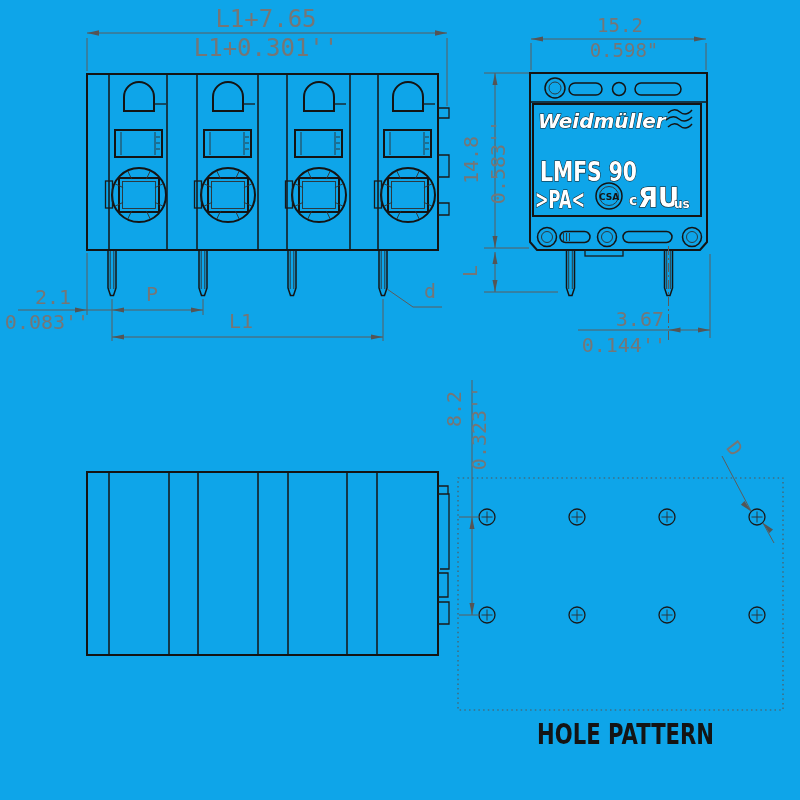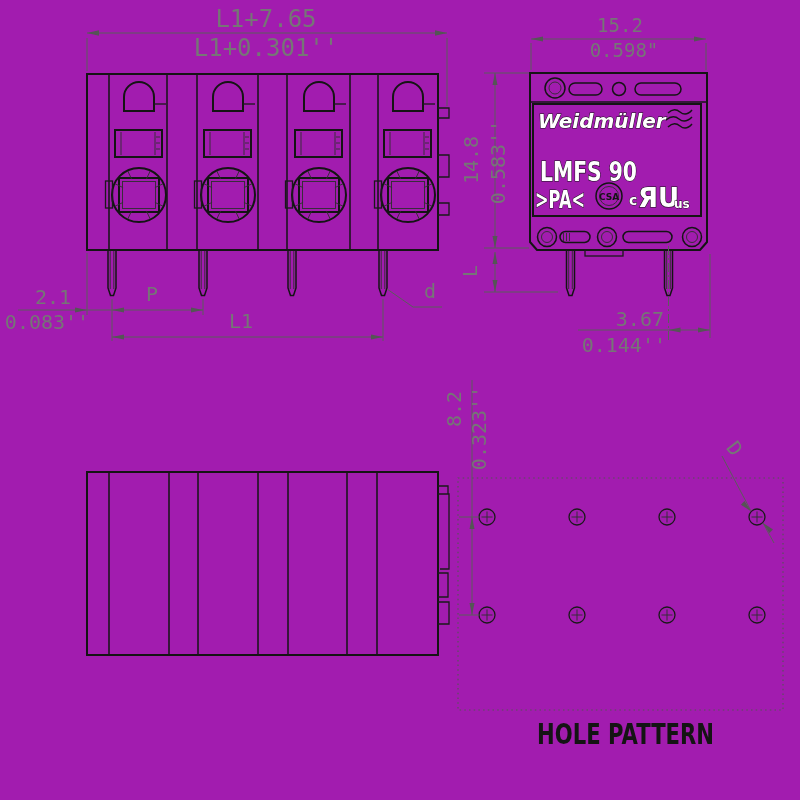--- a/index.html
+++ b/index.html
@@ -1,16 +1,16 @@
 <!DOCTYPE html>
 <html><head>
 <meta charset="utf-8">
 <style>
   html,body{margin:0;padding:0;background:#fff;}
-  #stage{width:800px;height:800px;background:#a21caf;position:relative;overflow:hidden;}
+  #stage{width:800px;height:800px;background:#0ea5e9;position:relative;overflow:hidden;}
   svg{display:block;}
   .b2{stroke:#141414;stroke-width:2;fill:none;stroke-linejoin:miter;stroke-linecap:butt}
   .b15{stroke:#141414;stroke-width:1.5;fill:none}
   .b13{stroke:#1a1a1a;stroke-width:1.3;fill:none}
   .t1{stroke:#2f2f2f;stroke-width:.9;fill:none}
   .dim{stroke:#5c5c5c;stroke-width:1;fill:none}
   .cl{stroke:#5c5c5c;stroke-width:1;fill:none;stroke-dasharray:9 3 2 3}
   .dash{stroke:#555;stroke-width:1.1;fill:none;stroke-dasharray:1.5 3.2}
   .ar{fill:#555;stroke:none}
   text{font-family:"DejaVu Sans Mono","Liberation Mono",monospace;fill:#767676}

